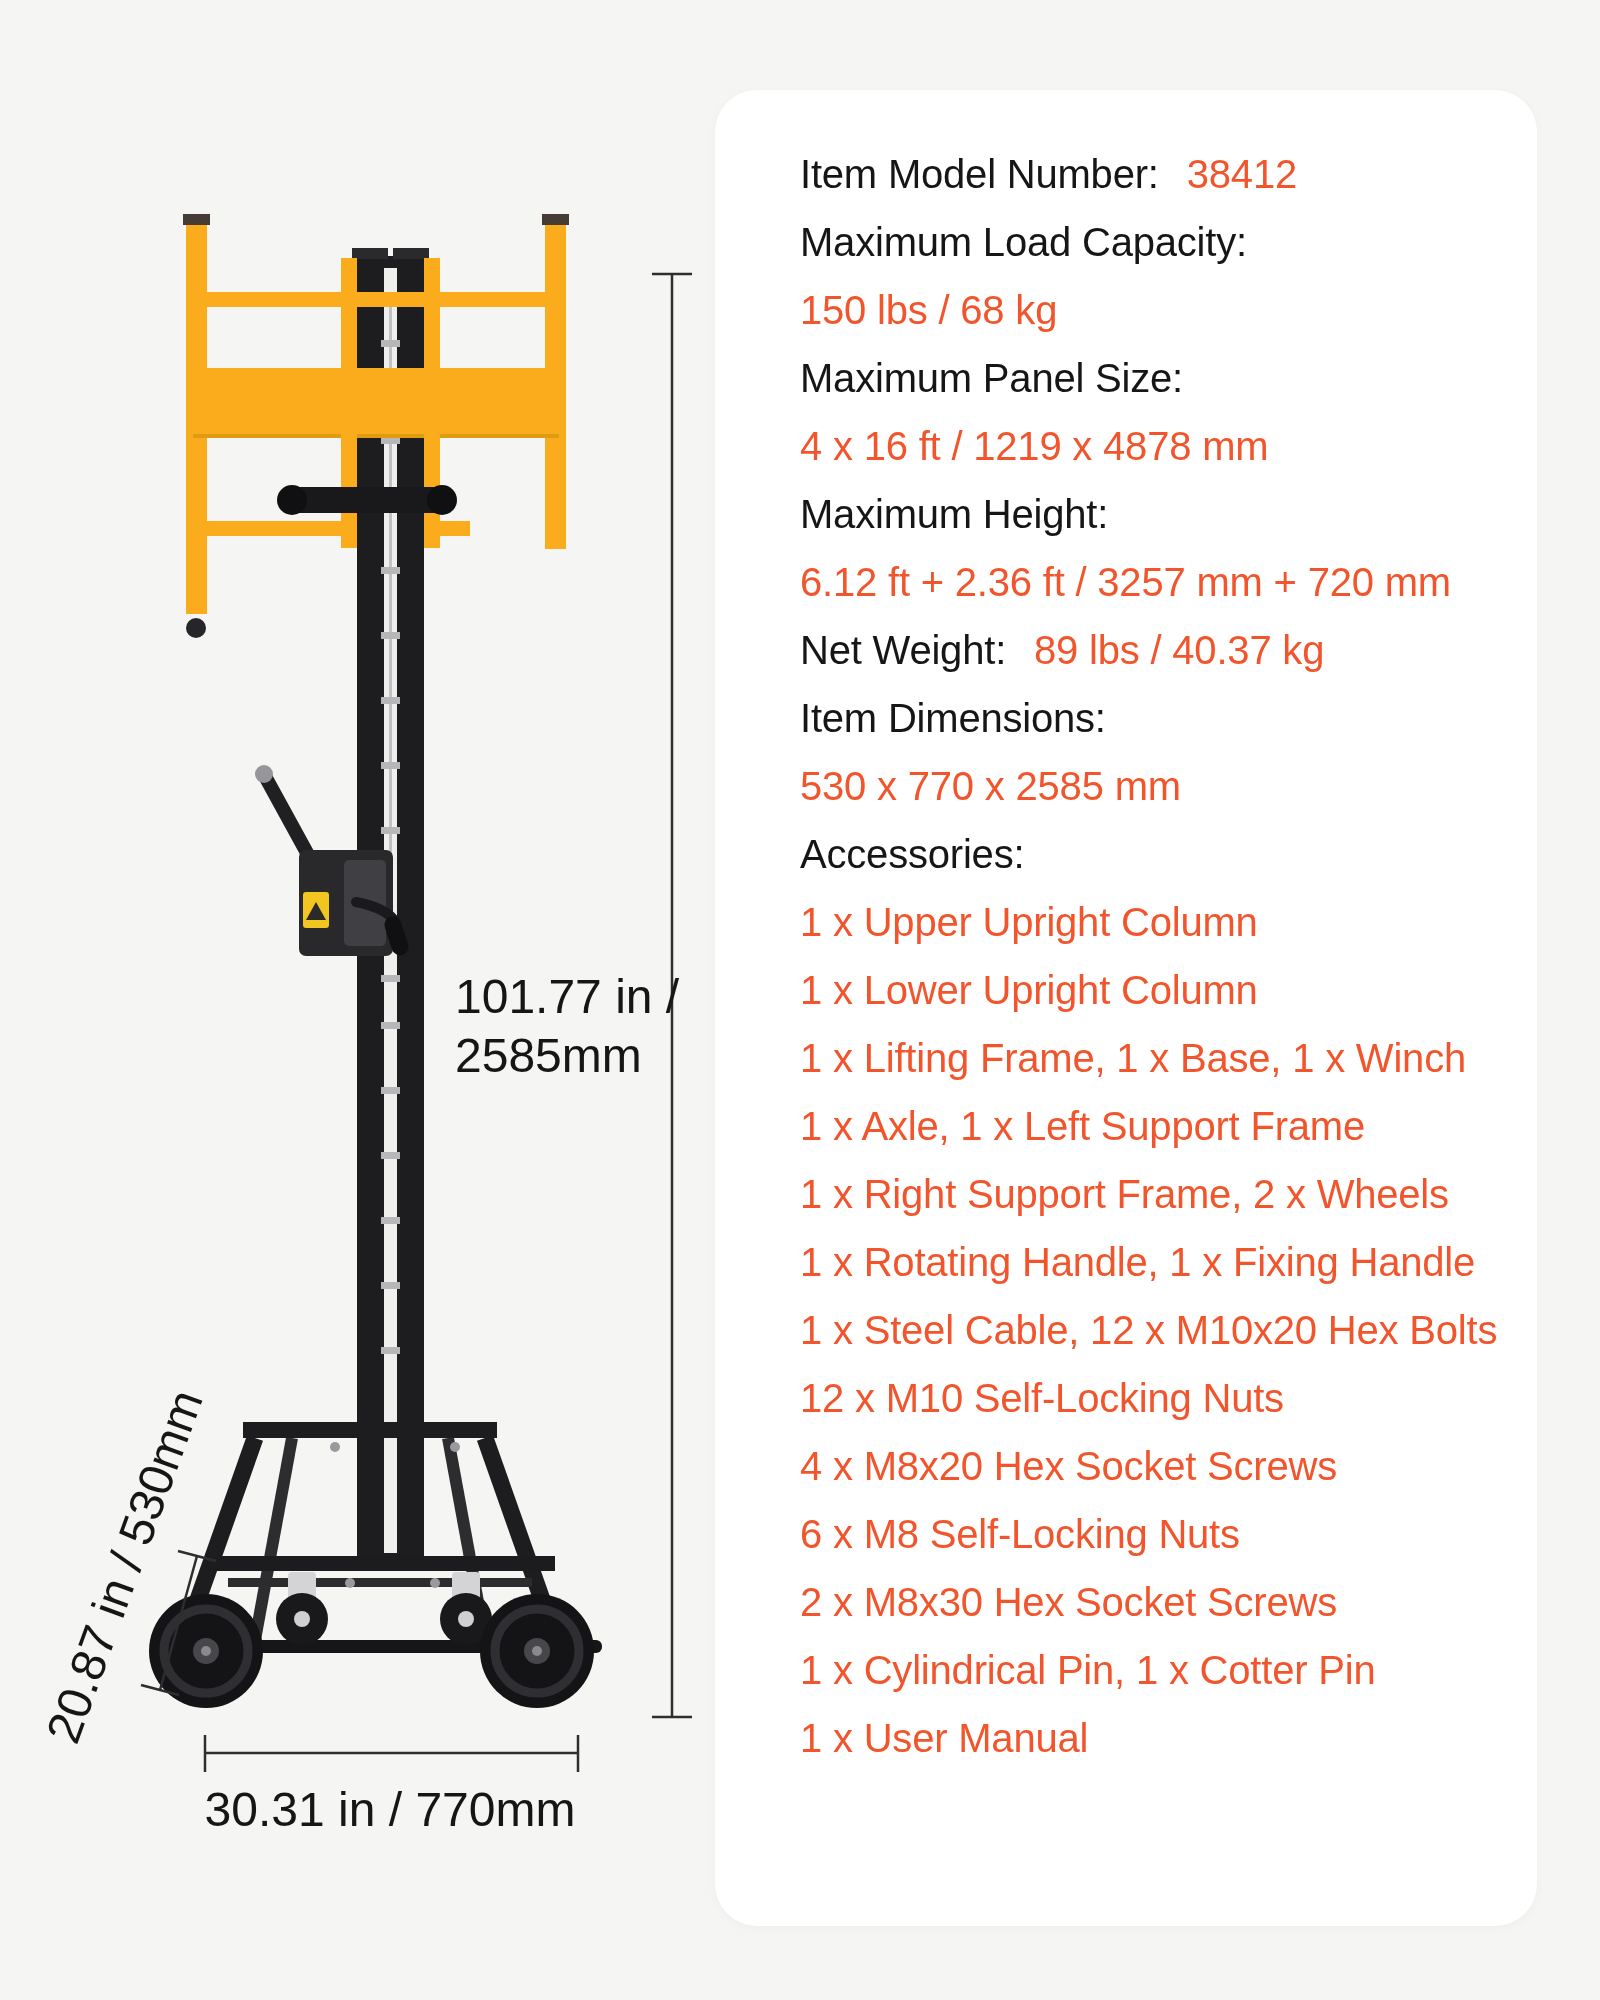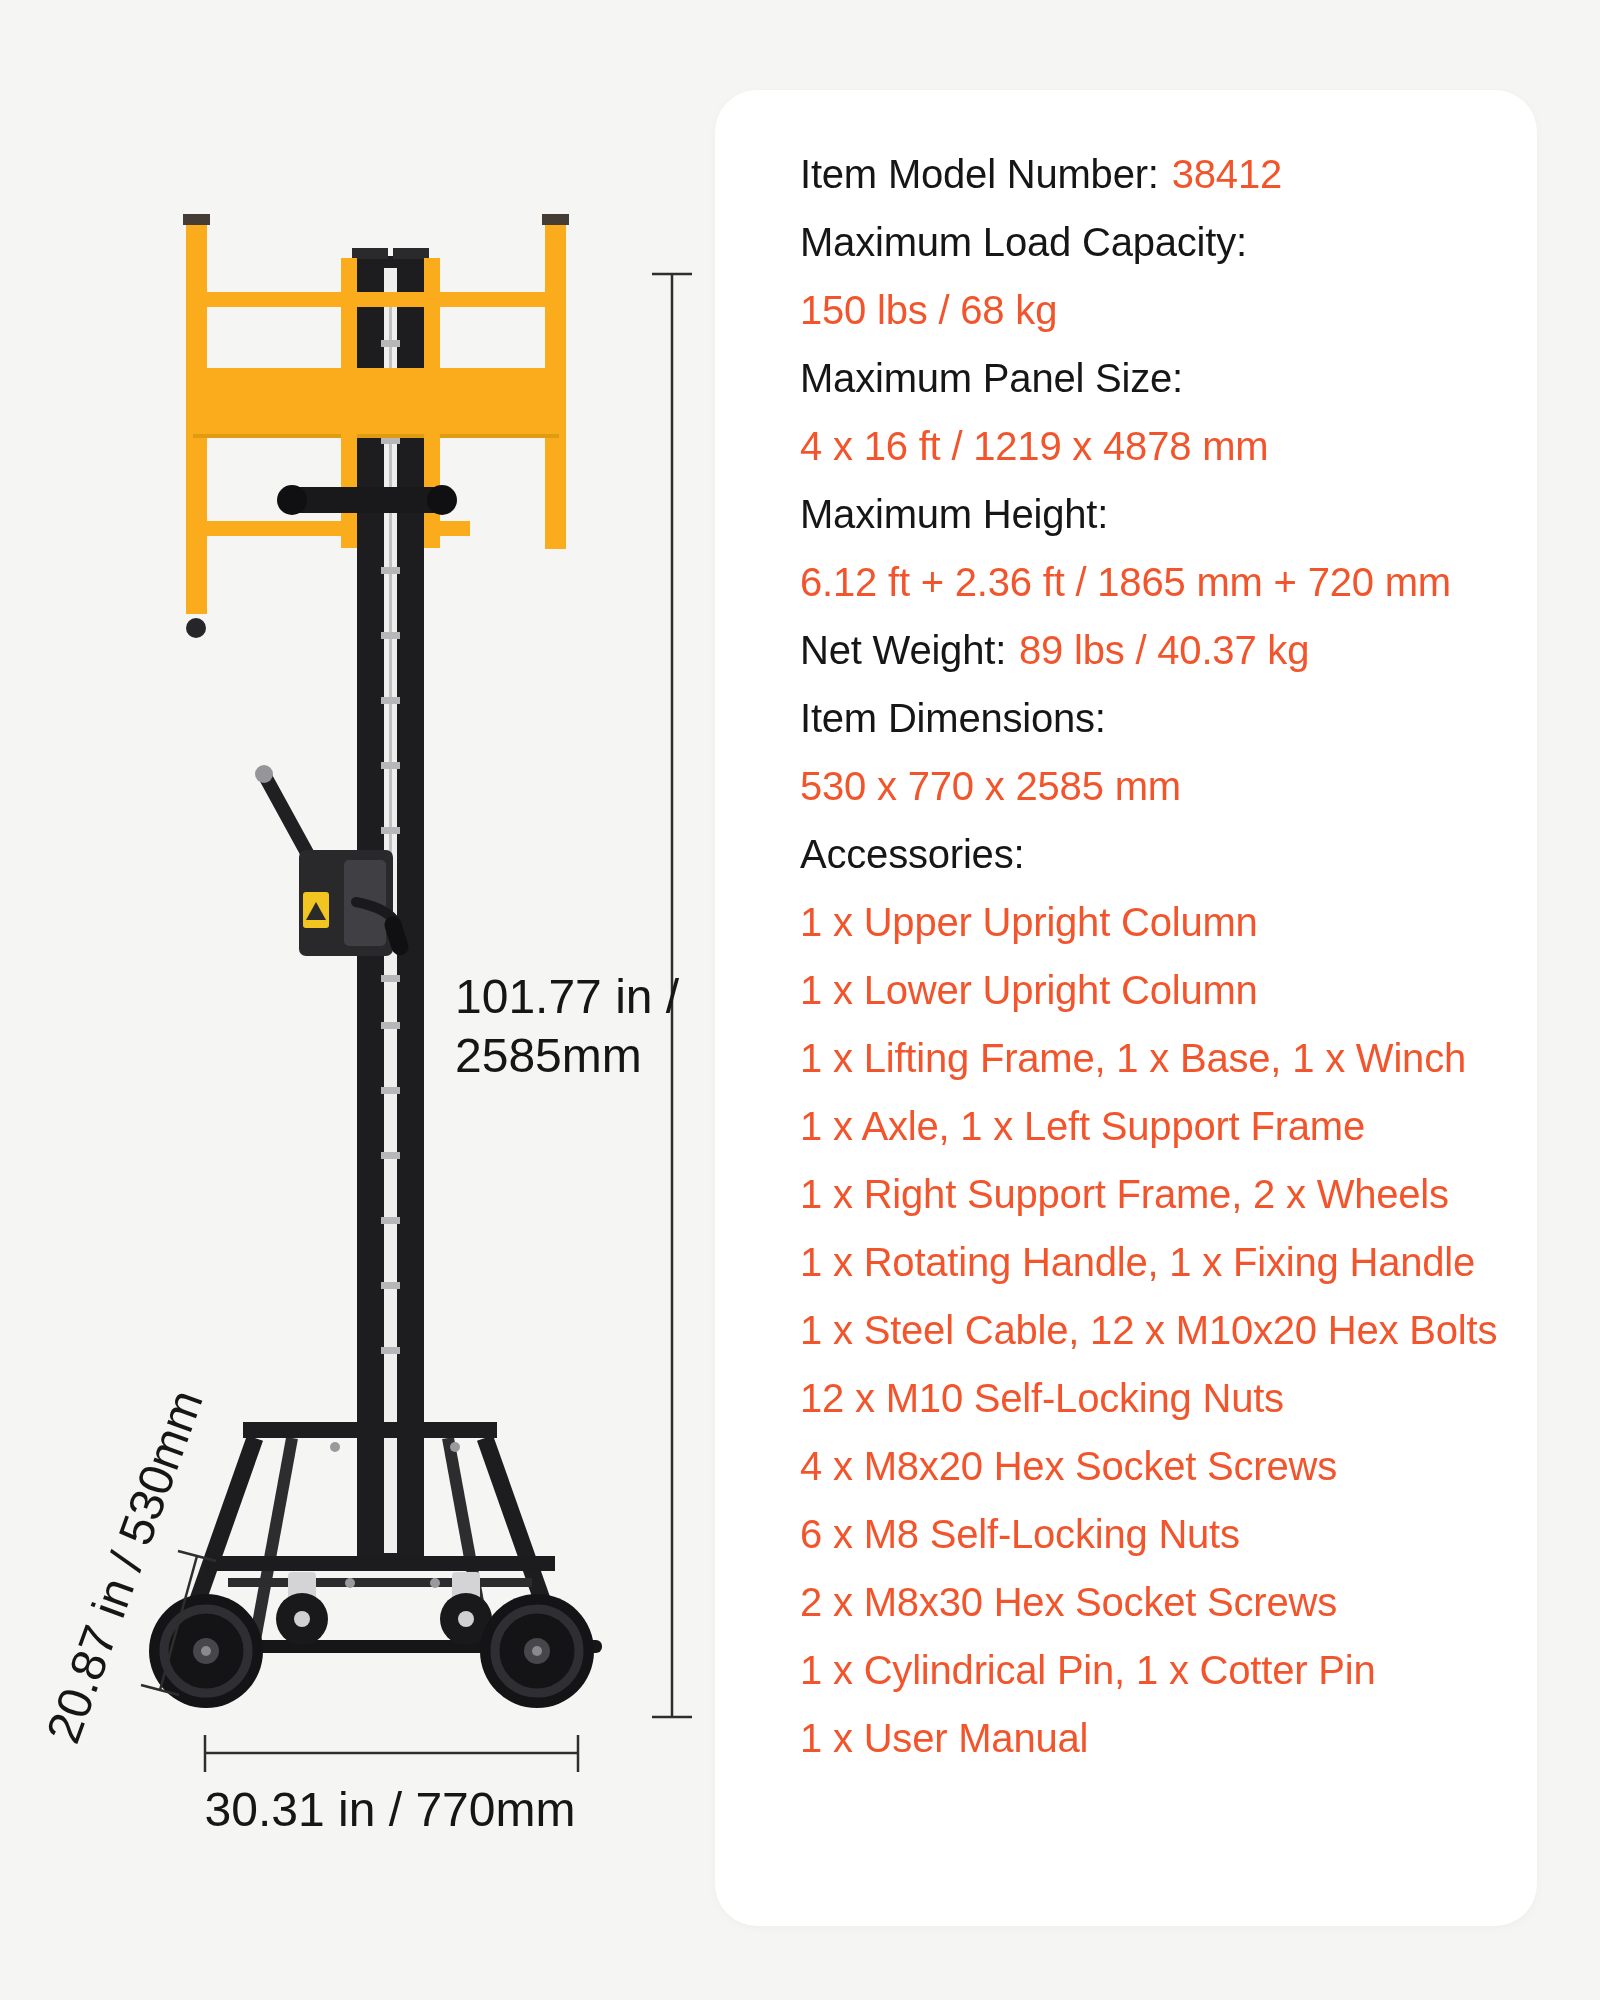--- a/index.html
+++ b/index.html
@@ -26,20 +26,21 @@
     position: absolute;
     left: 85px; top: 50px; right: 30px;
   }
   .line {
     height: 68px;
     display: flex;
     align-items: center;
     white-space: nowrap;
     font-size: 40px;
     letter-spacing: -0.2px;
+    gap: 15px;
   }
   .lbl { color: var(--ink, #161616); font-weight: 400; }
   .val { color: var(--accent, #f2552c); font-weight: 400; }
   .lbl:empty, .val:empty { display: none; }
   .line .lbl:not(:empty) + .val:not(:empty) { margin-left: 13px; }
 
   svg.illustration { position: absolute; left: 0; top: 0; }
   .dim-text {
     font-size: 48px;
     fill: var(--ink, #161616);
@@ -189,21 +190,21 @@
         <div class="line">
           <span class="lbl">Maximum Panel Size:</span>
         </div>
         <div class="line">
           <span class="val">4 x 16 ft / 1219 x 4878 mm</span>
         </div>
         <div class="line">
           <span class="lbl">Maximum Height:</span>
         </div>
         <div class="line">
-          <span class="val">6.12 ft + 2.36 ft / 1865 mm + 720 mm</span>
+          <span class="val">6.12 ft + 2.36 ft / 3257 mm + 720 mm</span>
         </div>
         <div class="line">
           <span class="lbl">Net Weight:</span>
           <span class="val">89 lbs / 40.37 kg</span>
         </div>
         <div class="line">
           <span class="lbl">Item Dimensions:</span>
         </div>
         <div class="line">
           <span class="val">530 x 770 x 2585 mm</span>

